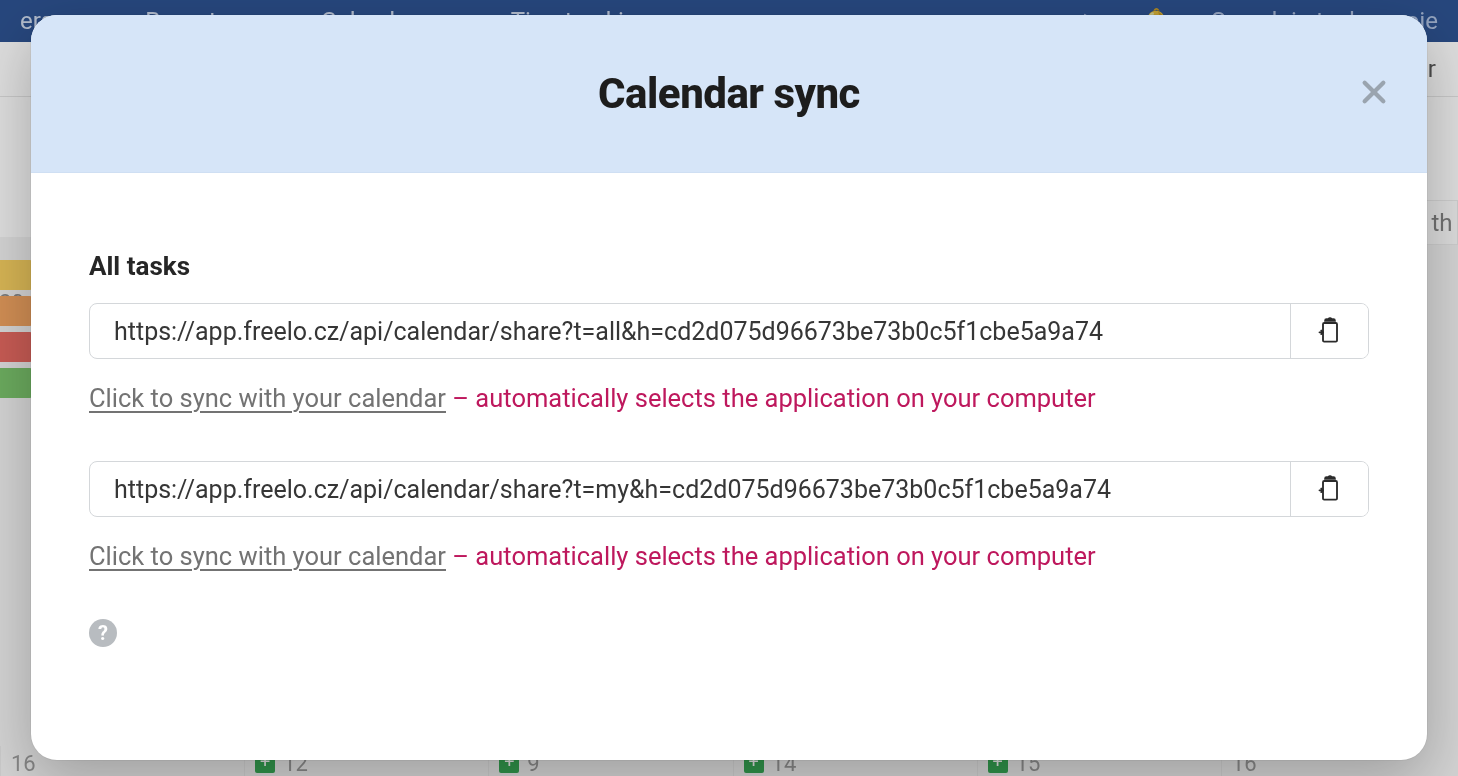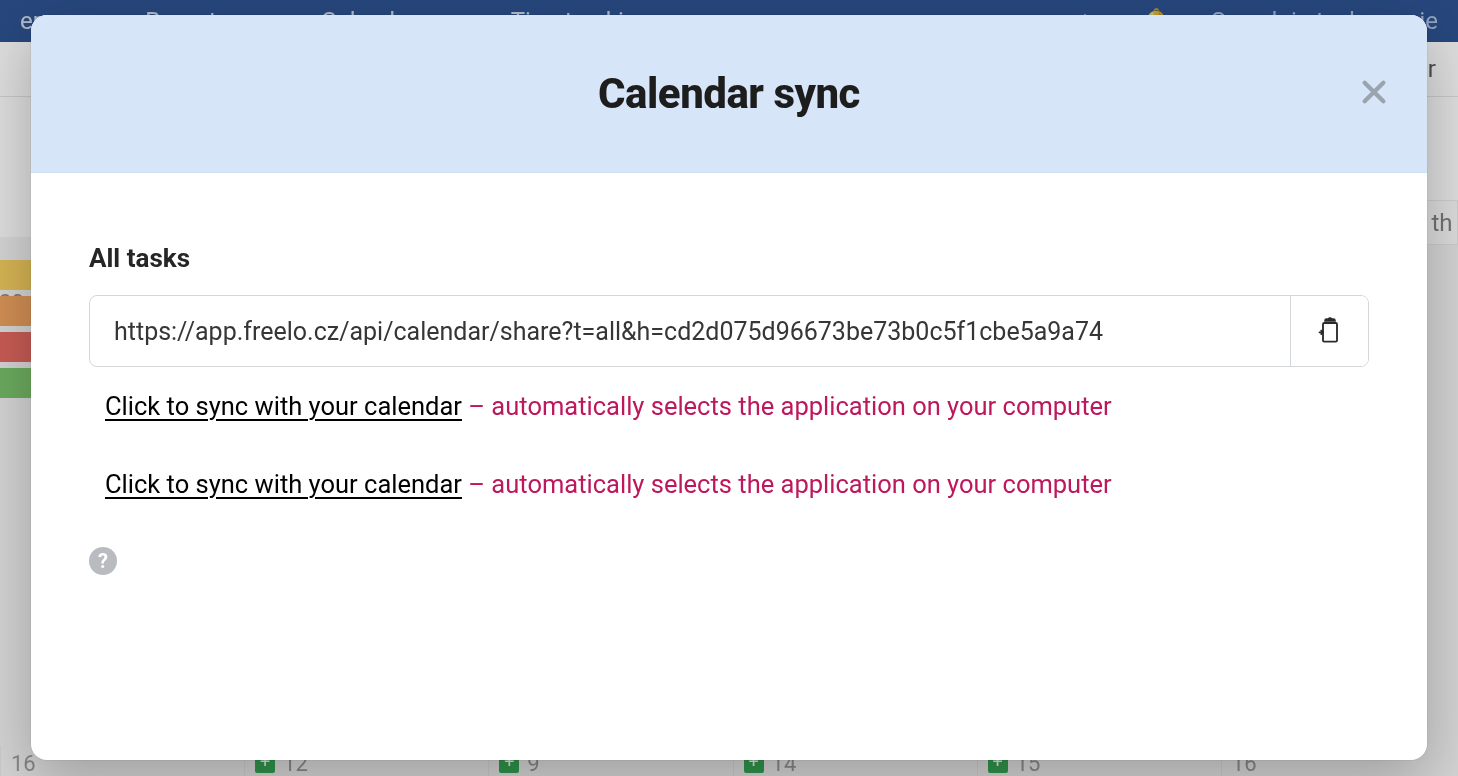--- a/index.html
+++ b/index.html
@@ -55,65 +55,65 @@
     }
     .bg-daycell .add { width:20px; height:20px; background:#34a853; color:#fff; font-size:18px; line-height:18px; text-align:center; border-radius:2px; margin-right:8px; position:relative; top:-3px;}
 
     
     .overlay { position:absolute; inset:0; background:rgba(30,30,30,0.15); }
     .modal {
       position: absolute;
       left: 31px; right: 31px; top: 15px;
       height: 745px;
       background: #ffffff;
-      border-radius: 16px;
+      border-radius: 26px;
       box-shadow: 0 20px 60px rgba(0,0,0,.25), 0 0 0 1px rgba(0,0,0,.04);
       overflow: hidden;
     }
     .modal-header {
       height: 158px;
       background: #d6e5f8;
       border-bottom: 1px solid #cfdff3;
       display:flex; align-items:center; justify-content:center;
       position:relative;
     }
     .modal-title { font-size: 42px; font-weight: 800; color:#1d1d1d; letter-spacing:-0.5px; }
     .modal-close {
       position:absolute; right:30px; top:50%; transform:translateY(-50%);
       width:46px; height:46px; display:flex; align-items:center; justify-content:center;
       color:#9aa4af; cursor:pointer; border-radius:6px;
     }
     .modal-close svg { width:32px; height:32px; }
 
     .modal-body { padding: 70px 58px 40px 58px; }
 
-    .section-label { font-size: 26px; font-weight: 700; color:#262626; margin-bottom: 22px; }
+    .section-label { font-size: 26px; font-weight: 700; color:#262626; margin-bottom: 22px; margin-top: 8px; }
 
     .url-row {
       display:flex; align-items:stretch;
       border:1px solid #d4d7da; border-radius:8px;
-      height:72px; overflow:hidden; background:#fff;
+      height:56px; overflow:hidden; background:#fff;
       margin-bottom: 24px;
     }
     .url-input {
       flex:1; border:none; outline:none;
       padding: 0 24px; font-size:25px; color:#363636;
       font-family:inherit; background:transparent;
       text-overflow: ellipsis;
     }
     .copy-btn {
       width:78px; border:none; border-left:1px solid #d4d7da;
       background:#ffffff; cursor:pointer;
       display:flex; align-items:center; justify-content:center;
       color:#2b2b2b;
     }
     .copy-btn svg { width:28px; height:28px; }
 
     .sync-line { font-size:25.5px; color:#666; margin-bottom: 48px; }
-    .sync-link { color:#000000; text-decoration: underline; text-underline-offset: 4px; text-decoration-thickness: 2px; margin-left: 16px;}
+    .sync-link { color:#737373; text-decoration: underline; text-underline-offset: 4px; text-decoration-thickness: 2px;}
     .sync-dash { color:#be185d; }
 
     .help-row { display:flex; align-items:center; gap:14px; font-size:25.5px; }
     .help-icon {
       width:28px; height:28px; border-radius:50%;
       background:#b8bcc0; color:#fff; font-weight:700;
       display:flex; align-items:center; justify-content:center;
       font-size:20px;
     }
     .help-link {
@@ -206,20 +206,32 @@
             <path d="M17 6H7a1 1 0 0 0-1 1v14a1 1 0 0 0 1 1h10a1 1 0 0 0 1-1V7a1 1 0 0 0-1-1z" fill="none" stroke="currentColor" stroke-width="1.6"></path>
             <path d="M3 14h3M4.5 12.5 6 14l-1.5 1.5" stroke="currentColor" stroke-width="1.6" fill="none" stroke-linecap="round" stroke-linejoin="round"></path>
           </svg>
         </span>
       </button>
     </div>
     <div class="sync-line">
       <a href="#" class="sync-link">Click to sync with your calendar</a><span class="sync-dash"> – automatically selects the application on your computer</span>
     </div>
 
+    <div class="url-row">
+      <input class="url-input" type="text" readonly="" value="https://app.freelo.cz/api/calendar/share?t=my&amp;h=cd2d075d96673be73b0c5f1cbe5a9a74" style="">
+      <button class="copy-btn" title="Copy">
+        <span>
+          <svg viewBox="0 0 24 24" fill="currentColor">
+            <path d="M15 2h-1.2A2 2 0 0 0 12 1a2 2 0 0 0-1.8 1H9a2 2 0 0 0-2 2v1h10V4a2 2 0 0 0-2-2z"></path>
+            <path d="M17 6H7a1 1 0 0 0-1 1v14a1 1 0 0 0 1 1h10a1 1 0 0 0 1-1V7a1 1 0 0 0-1-1z" fill="none" stroke="currentColor" stroke-width="1.6"></path>
+            <path d="M3 14h3M4.5 12.5 6 14l-1.5 1.5" stroke="currentColor" stroke-width="1.6" fill="none" stroke-linecap="round" stroke-linejoin="round"></path>
+          </svg>
+        </span>
+      </button>
+    </div>
     <div class="sync-line">
       <a href="#" class="sync-link">Click to sync with your calendar</a><span class="sync-dash"> – automatically selects the application on your computer</span>
     </div>
 
     <div class="help-row">
       <span class="help-icon">?</span>
     </div>
 
   </div>
 </div>

